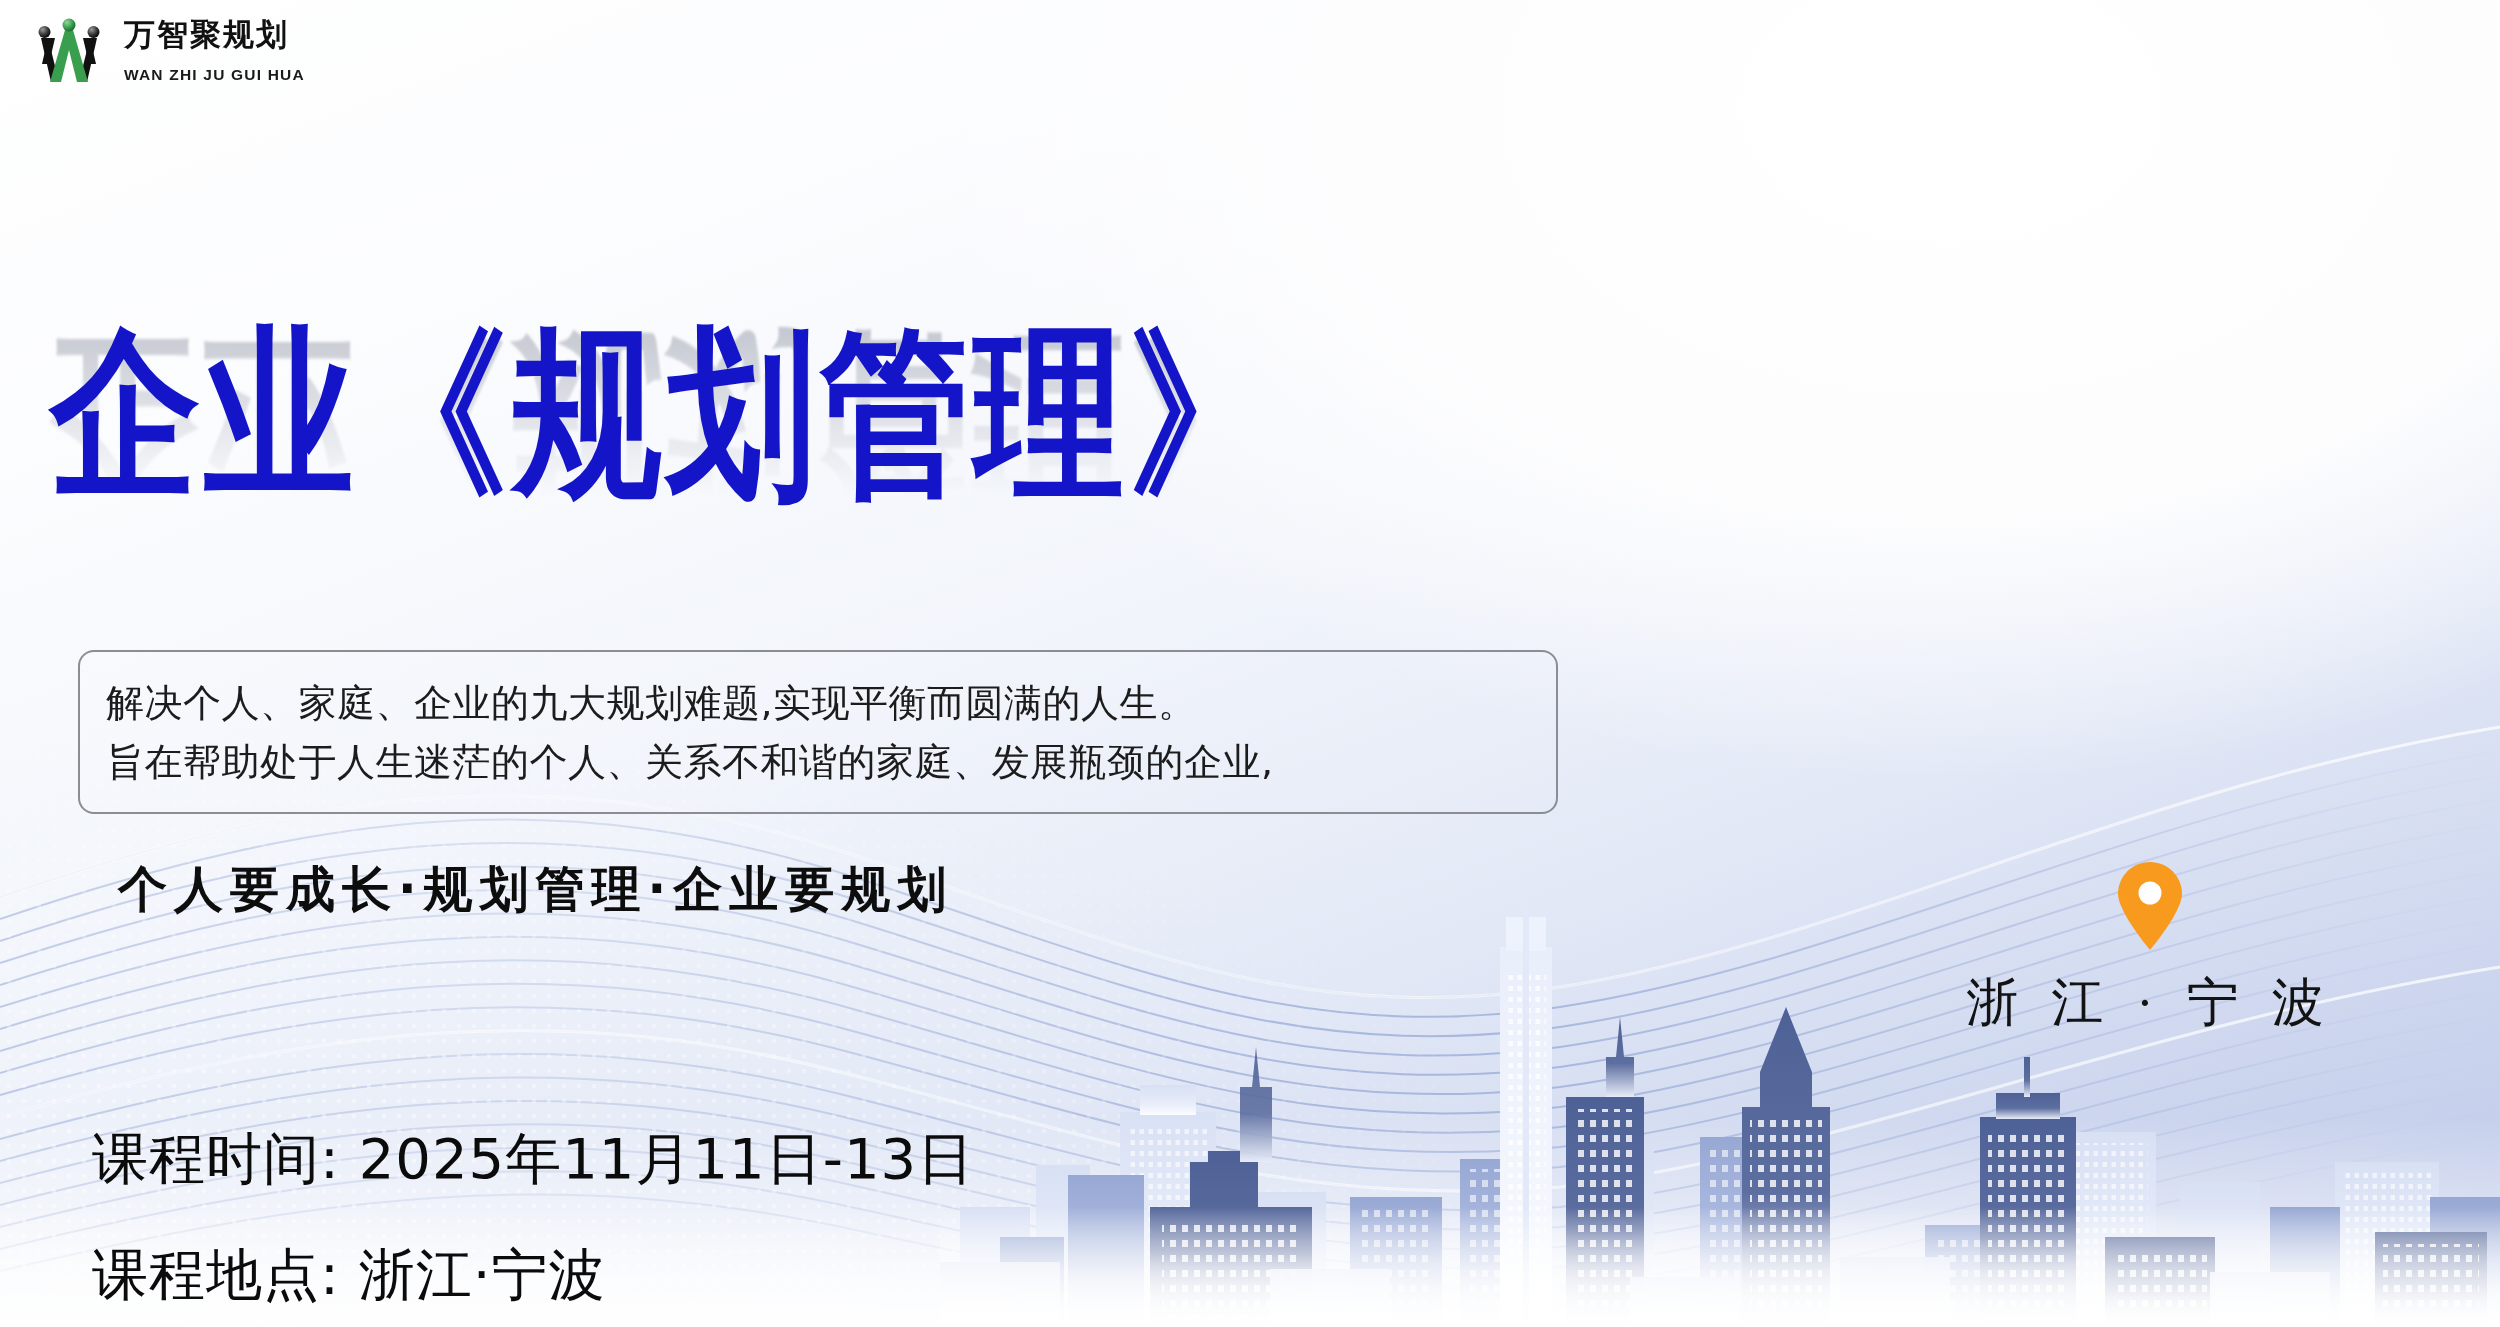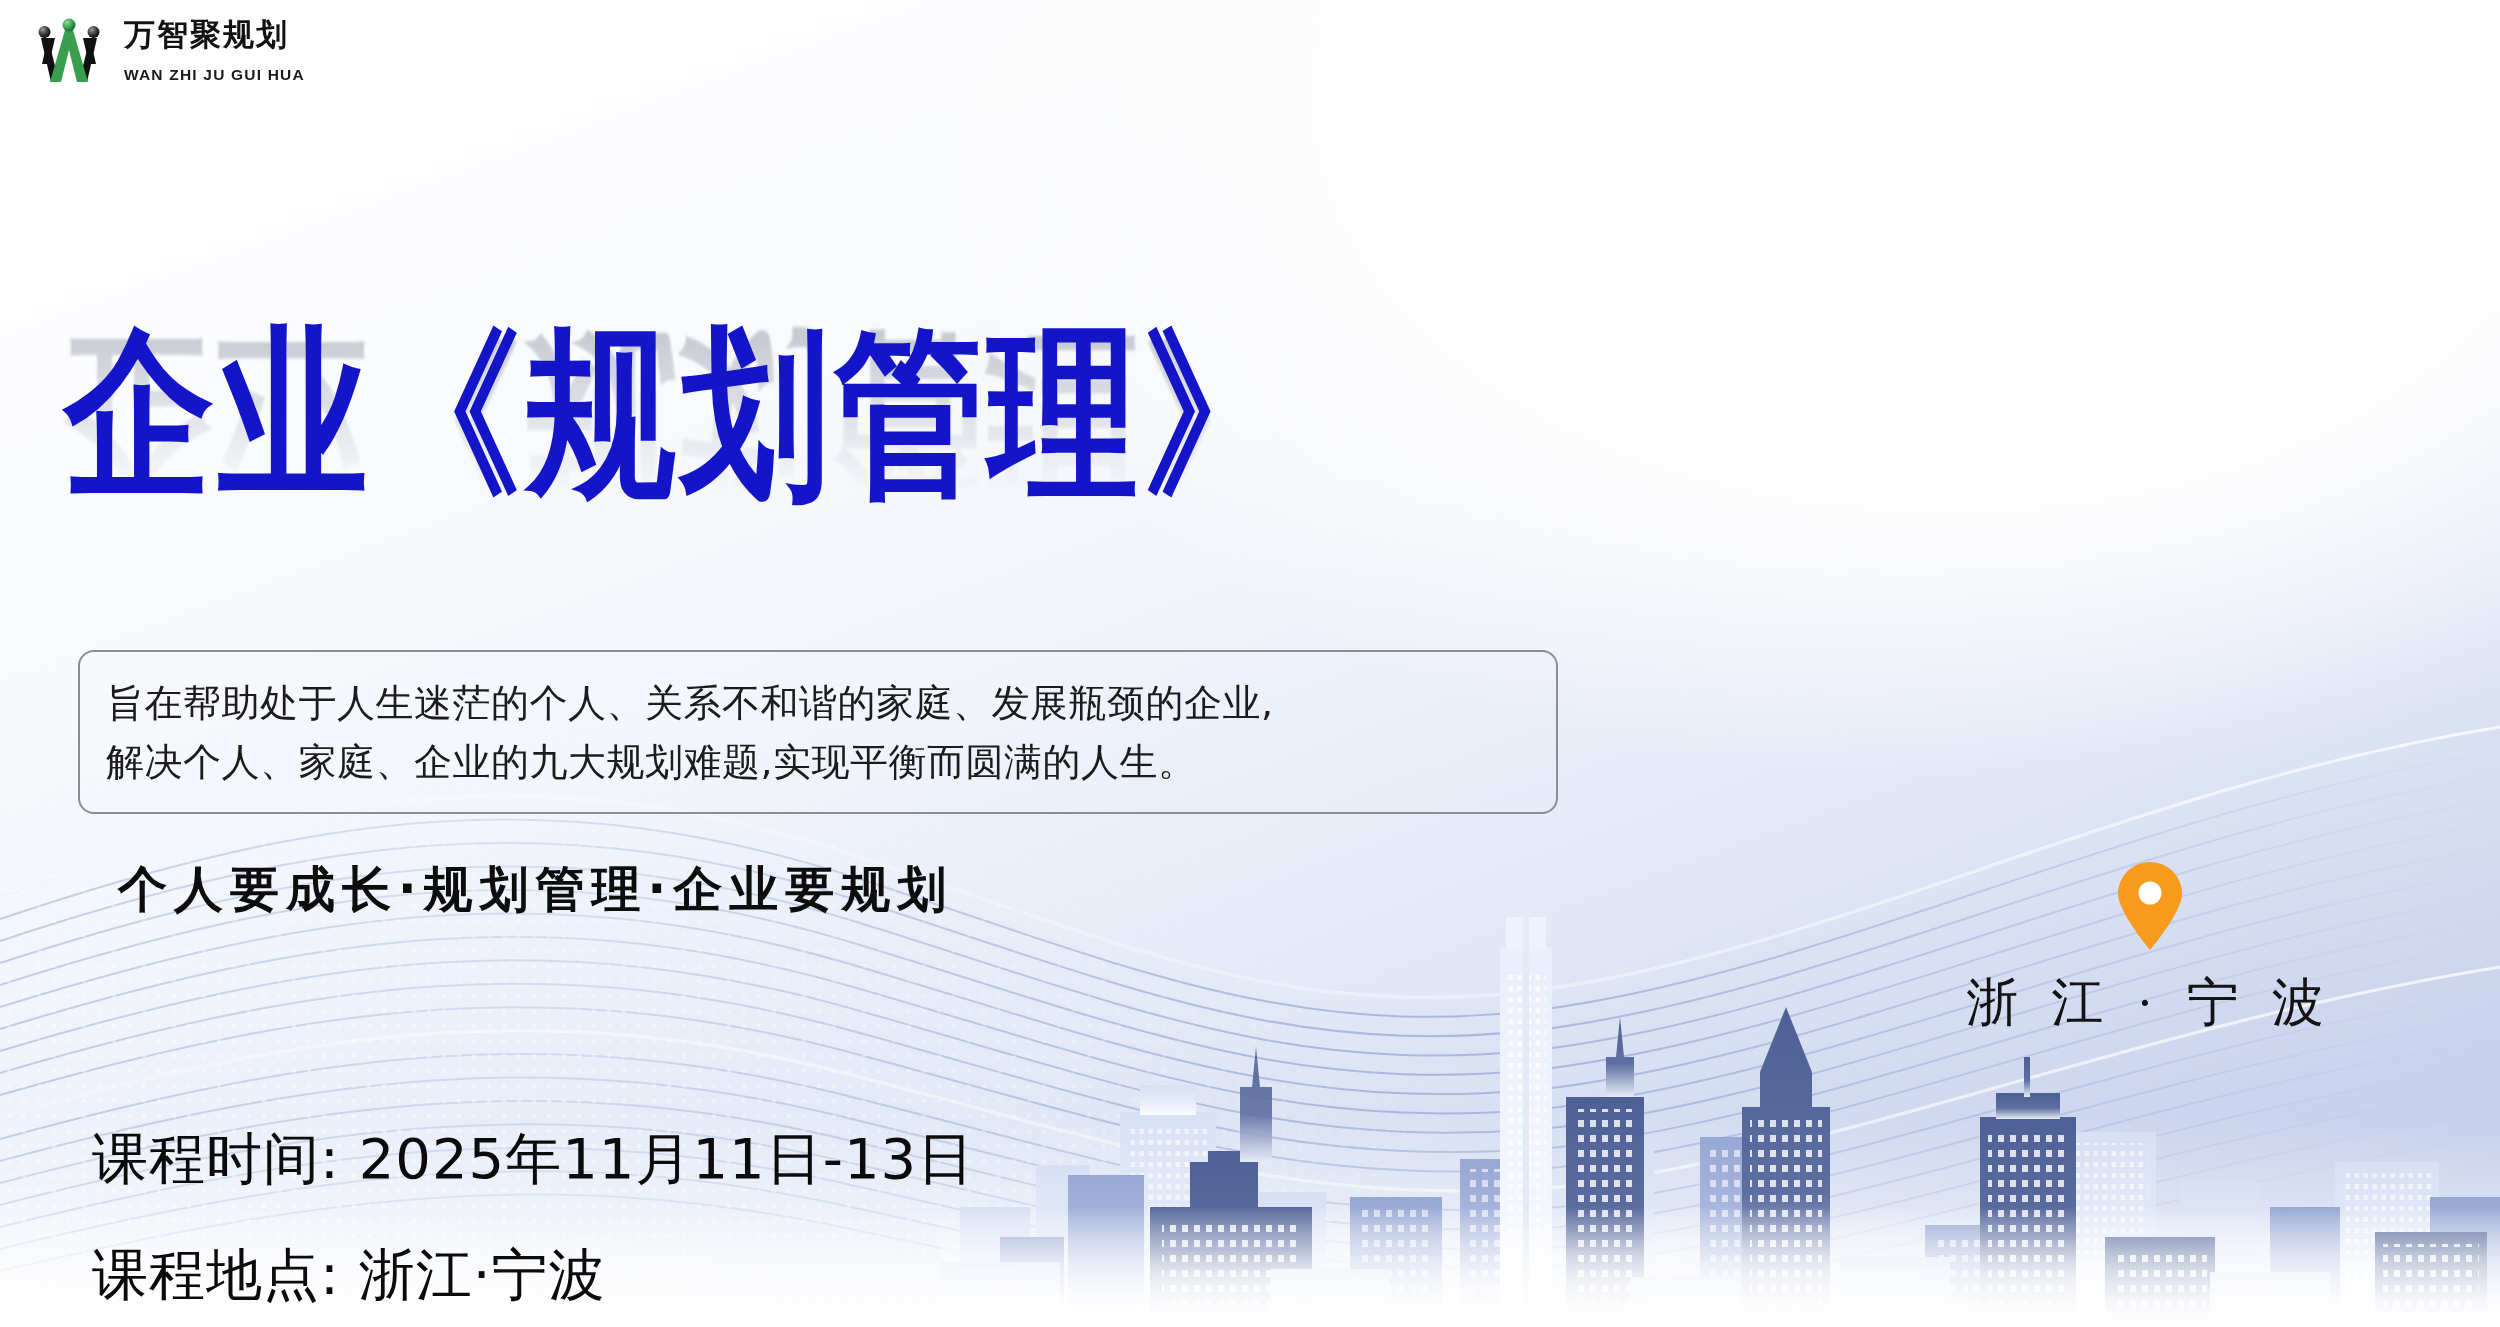--- a/index.html
+++ b/index.html
@@ -34,21 +34,21 @@
   .logo-text{display:flex;flex-direction:column;justify-content:center;line-height:1;}
   .logo-cn{
     font-family:"DejaVu Serif","Liberation Serif",serif;
     font-size:31px;font-weight:700;color:#111;letter-spacing:2px;
   }
   .logo-en{
     font-size:15.5px;font-weight:700;color:#1a1a1a;letter-spacing:1.2px;margin-top:17px;
   }
 
   
-  .title-block{position:absolute;left:64px;top:322px;width:1600px;height:330px;}
+  .title-block{position:absolute;left:50px;top:322px;width:1600px;height:330px;}
   .title{
     font-family:"DejaVu Sans","Liberation Sans",sans-serif;
     font-size:150px;font-weight:700;color:#1414c8;
     letter-spacing:4px;line-height:1;white-space:nowrap;
     transform:scaleY(1.22);transform-origin:left top;
   }
   .title-reflection{
     position:absolute;left:0;top:188px;
     font-family:"DejaVu Sans","Liberation Sans",sans-serif;
     font-size:150px;font-weight:700;letter-spacing:4px;line-height:1;white-space:nowrap;
@@ -309,22 +309,22 @@
       <div class="logo-en">WAN ZHI JU GUI HUA</div>
     </div>
   </div>
 
   <div class="title-block">
     <div class="title-reflection">企业《规划管理》</div>
     <div class="title">企业《规划管理》</div>
   </div>
 
   <div class="desc-box">
+    <div class="desc-line">解决个人、家庭、企业的九大规划难题,实现平衡而圆满的人生。</div>
     <div class="desc-line">旨在帮助处于人生迷茫的个人、关系不和谐的家庭、发展瓶颈的企业,</div>
-    <div class="desc-line">解决个人、家庭、企业的九大规划难题,实现平衡而圆满的人生。</div>
   </div>
 
   <div class="tagline">个人要成长·规划管理·企业要规划</div>
 
   <div class="loc">
     <div class="pin">
       <svg width="68" height="90" viewBox="0 0 68 90" xmlns="http://www.w3.org/2000/svg">
         <path d="M34,88 C34,88 66,50 66,32 C66,14.3 51.7,0 34,0 C16.3,0 2,14.3 2,32 C2,50 34,88 34,88 Z" fill="#f79a1e"></path>
         <circle cx="34" cy="31" r="11.5" fill="#ffffff"></circle>
       </svg>

